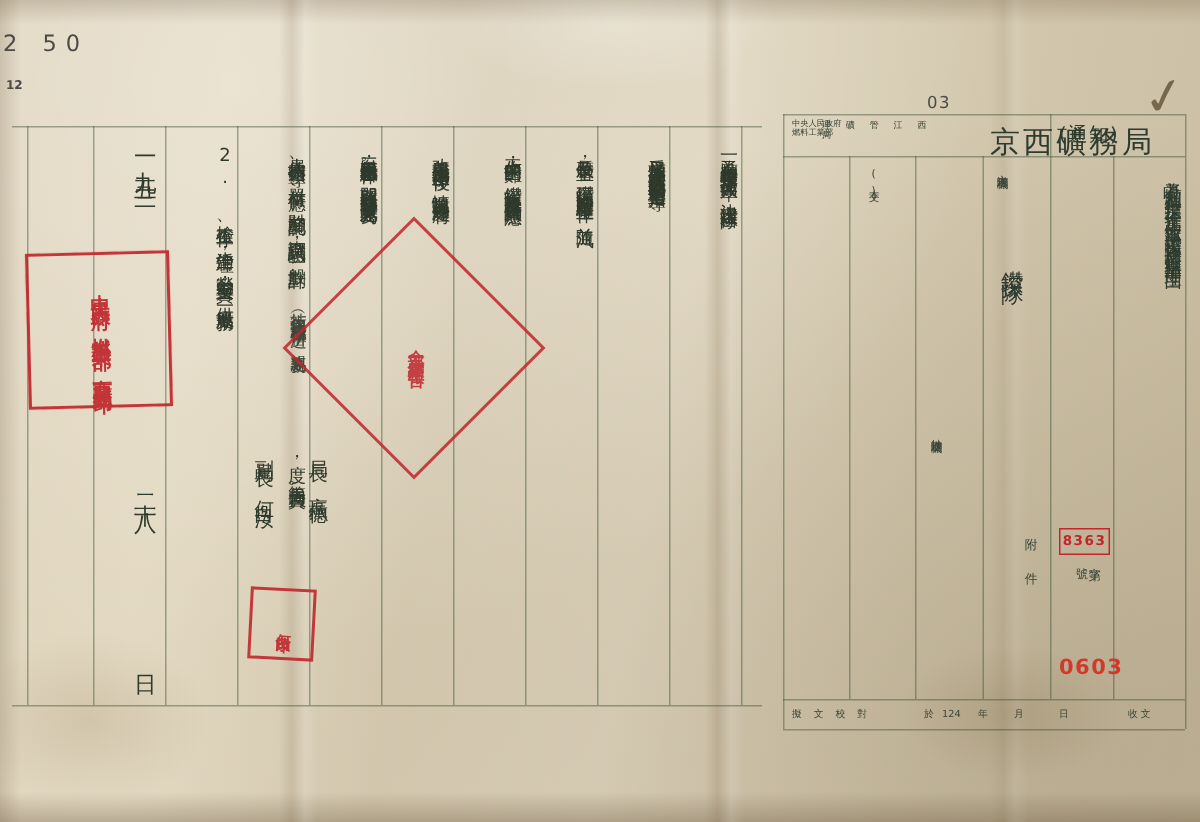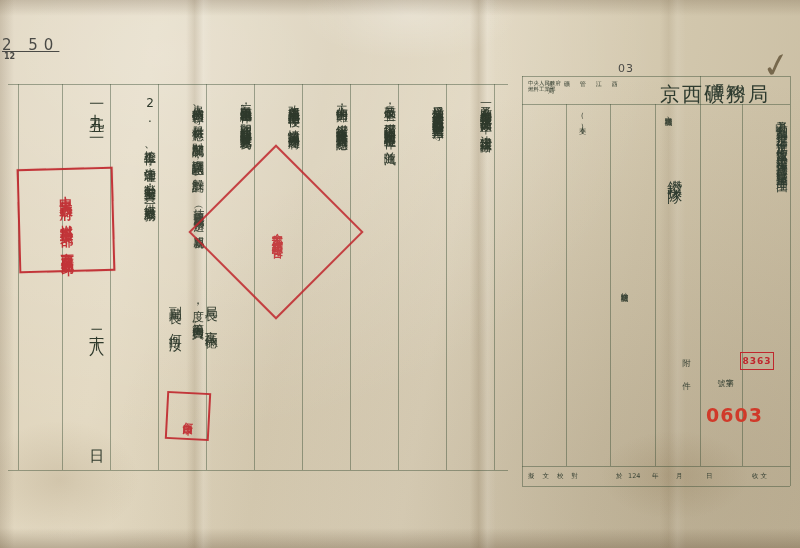--- a/index.html
+++ b/index.html
@@ -87,39 +87,38 @@
     transform:rotate(-10deg);opacity:.75;
   }
   .pencil{position:absolute;color:#4a4a46;}
   .serial{
     position:absolute;color:#d03a2a;font-weight:bold;letter-spacing:1px;
   }
   .boxstamp{
     position:absolute;border:1.5px solid #c0272d;color:#c0272d;
     font-size:9px;font-weight:bold;display:flex;align-items:center;justify-content:center;
     letter-spacing:1px;
-    margin-left:34px;
   }
 </style>
 </head>
 <body>
 
 <div id="sheet">
 
   <div class="edge-top"></div>
   <div class="edge-bot"></div>
   <div class="edge-left"></div>
   <div class="fold a"></div>
   <div class="fold b"></div>
   <div class="fold c"></div>
   <div class="stain" style="left:600px;top:430px;width:150px;height:90px;background:radial-gradient(ellipse,rgba(120,95,55,0.18),rgba(0,0,0,0) 70%);"></div>
   <div class="stain" style="left:-20px;top:420px;width:160px;height:120px;background:radial-gradient(ellipse,rgba(120,95,55,0.16),rgba(0,0,0,0) 70%);"></div>
   <div class="stain" style="left:300px;top:-30px;width:220px;height:90px;background:radial-gradient(ellipse,rgba(255,255,255,0.25),rgba(0,0,0,0) 70%);"></div>
 
-  <div class="pencil" style="left:2px;top:36px;font-size:15px;letter-spacing:6px;text-decoration:underline;">2  50</div>
+  <div class="pencil" style="left:2px;top:20px;font-size:15px;letter-spacing:6px;">2  50</div>
   <div class="pencil" style="left:4px;top:52px;font-size:8px;font-weight:bold;">12</div>
 
   <div class="pencil" style="left:618px;top:62px;font-size:11px;letter-spacing:1px;text-align:right;">03</div>
 
   <div class="checkmark" style="left:762px;top:48px;">✓</div>
 
   <div class="hline" style="left:522px;top:76px;width:268px;"></div>
   <div class="hline" style="left:522px;top:104px;width:268px;"></div>
   <div class="hline" style="left:522px;top:466px;width:268px;"></div>
   <div class="hline" style="left:522px;top:486px;width:268px;"></div>
@@ -153,21 +152,21 @@
 
   <div class="vtext" style="left:774px;top:112px;font-size:11px;">由</div>
 
   <div class="vtext" style="left:748px;top:112px;height:340px;font-size:11.5px;letter-spacing:2px;width:40px;">為了順利進行鑽探工作推高工作效率決定鑽探隊應用打礦型重錘等理由</div>
 
   <div class="boxstamp" style="left:706px;top:352px;width:32px;height:16px;">8363</div>
   <div class="vtext" style="left:716px;top:372px;font-size:8px;height:46px;color:#3a4436;">字第        號</div>
 
   <div class="vtext" style="left:682px;top:352px;font-size:8.5px;height:34px;color:#3a4436;">附  件</div>
 
-  <div class="serial" style="left:706px;top:404px;font-size:19px;">0603</div>
+  <div class="serial" style="left:706px;top:437px;font-size:14px;">0603</div>
 
   <div class="vtext" style="left:664px;top:110px;font-size:7.5px;height:44px;color:#3a4436;">主送機關</div>
   <div class="vtext" style="left:666px;top:168px;font-size:15px;height:56px;letter-spacing:4px;">鑽探隊</div>
 
   <div class="vtext" style="left:620px;top:286px;font-size:7.5px;height:44px;color:#3a4436;">抄送機關</div>
   <div class="vtext" style="left:622px;top:340px;font-size:11px;height:40px;"></div>
 
   <div class="vtext" style="left:578px;top:112px;font-size:7px;height:30px;color:#3a4436;">(本文)</div>
 
   <div class="tinyh" style="left:528px;top:472px;letter-spacing:3px;">擬  文</div>

